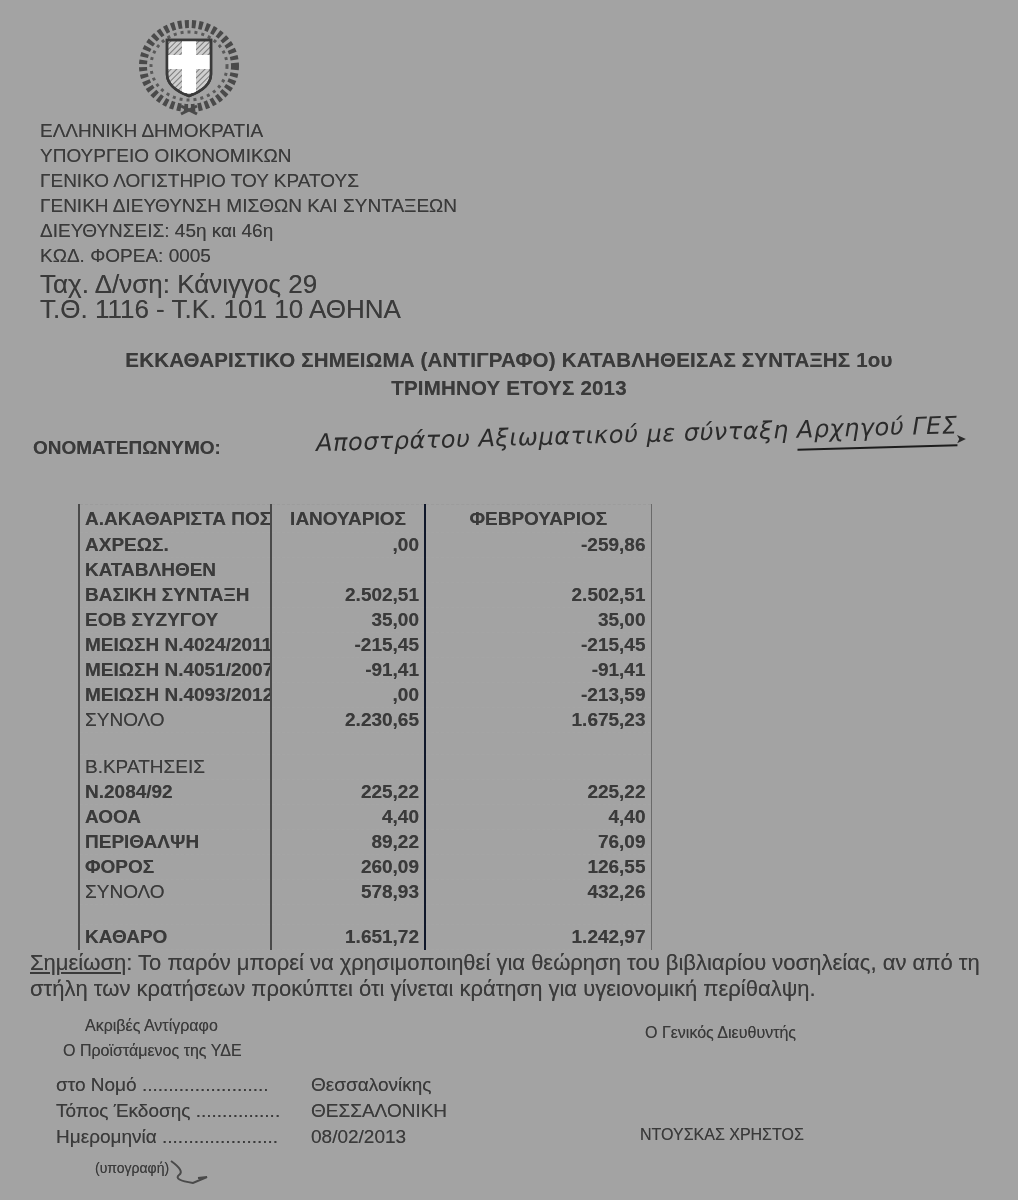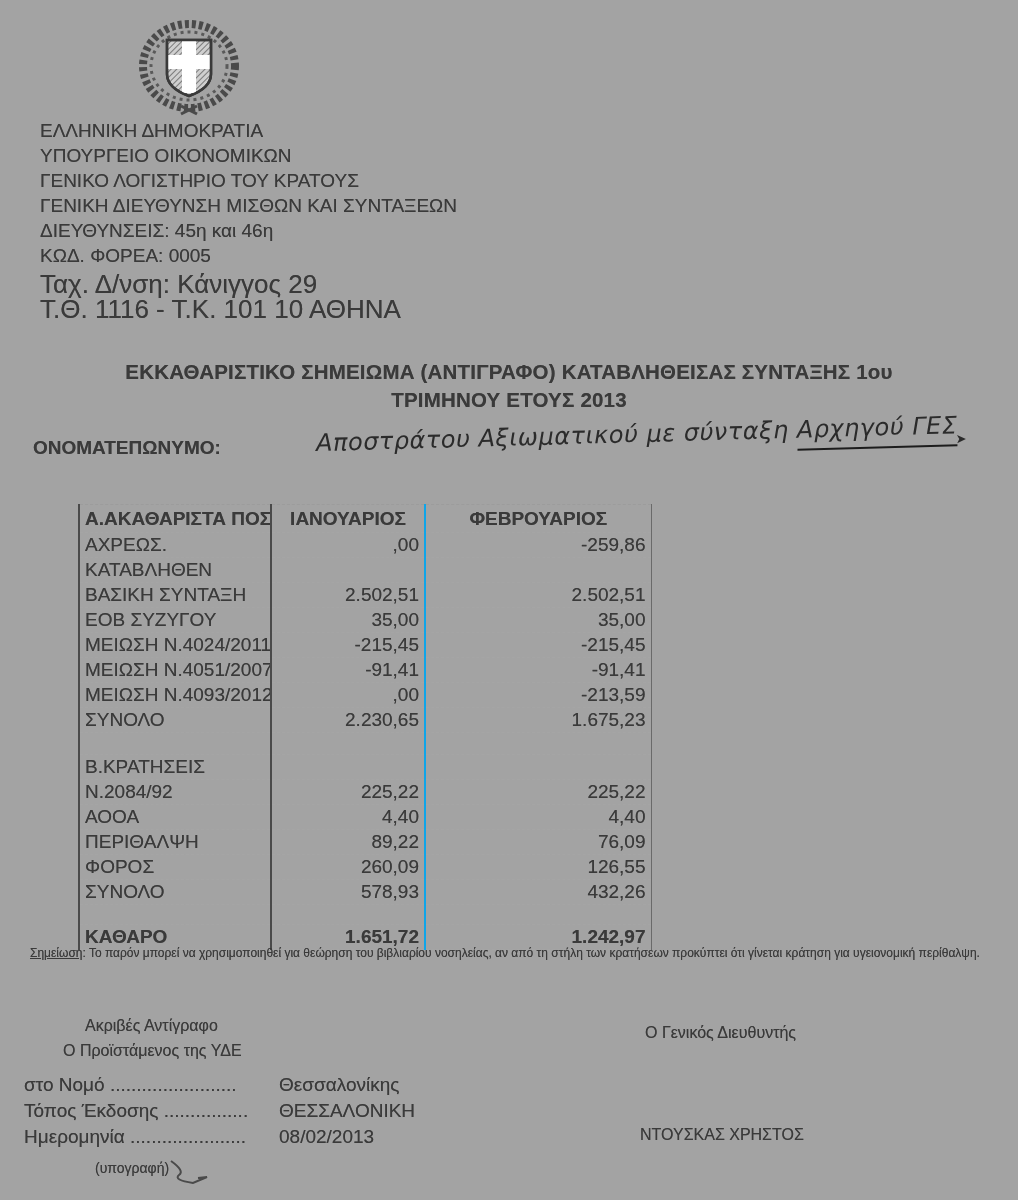--- a/index.html
+++ b/index.html
@@ -22,35 +22,35 @@
   table.amounts{
     border-collapse:collapse;table-layout:fixed;width:572px;
     border-top:1px dashed #9c9c9c;border-left:2px solid #4a4a4a;
     font-size:19px;
   }
   table.amounts col.c-label{width:192px;}
   table.amounts col.c-jan{width:154px;}
   table.amounts col.c-feb{width:226px;}
   table.amounts th, table.amounts td{
     border-bottom:1px dashed #a5a5a5;height:24px;padding:0 5px;
-    font-weight:normal;overflow:hidden;white-space:nowrap;
+    font-weight:bold;overflow:hidden;white-space:nowrap;
   }
   table.amounts th{height:27px;font-weight:bold;}
   table.amounts .v1{border-right:2px solid #4a4a4a;}
-  table.amounts .v2{border-right:2px solid #0ea5e9;}
+  table.amounts .v2{border-right:2px solid #0f172a;}
   table.amounts .v3{border-right:1.5px solid #6a6a6a;}
   table.amounts th.head-label{text-align:left;}
   table.amounts th.head-month{text-align:center;}
   table.amounts td.lbl{text-align:left;}
   table.amounts td.num{text-align:right;}
   tr.bold-label td.lbl{font-weight:normal;}
   tr.bold-all td{font-weight:bold;}
   tr.spacer td{height:21px;}
   tr.spacer2 td{height:19px;}
-  .note{font-size:12px;line-height:26px;}
+  .note{font-size:22px;line-height:26px;}
   .note .note-label{text-decoration:underline;}
   .foot{font-size:16px;line-height:25px;white-space:nowrap;}
   .dot-row{position:relative;font-size:19px;line-height:26px;white-space:nowrap;}
   .dot-row .val{position:absolute;left:255px;top:0;}
   .sig{font-size:14px;}
   .emblem-svg{position:absolute;left:133px;top:16px;}
 </style>
 </head>
 <body>
 
@@ -83,21 +83,21 @@
     <div class="hdr-line">ΔΙΕΥΘΥΝΣΕΙΣ: 45η και 46η</div>
     <div class="hdr-line">ΚΩΔ. ΦΟΡΕΑ: 0005</div>
   </div>
 
 
   <div class="abs" style="left:40px;top:272px;">
     <div class="addr-line">Ταχ. Δ/νση: Κάνιγγος 29</div>
     <div class="addr-line">Τ.Θ. 1116 - Τ.Κ. 101 10 ΑΘΗΝΑ</div>
   </div>
 
-  <div class="abs title" style="left:59px;top:358px;width:900px;">
+  <div class="abs title" style="left:59px;top:346px;width:900px;">
     <div>ΕΚΚΑΘΑΡΙΣΤΙΚΟ ΣΗΜΕΙΩΜΑ (ΑΝΤΙΓΡΑΦΟ) ΚΑΤΑΒΛΗΘΕΙΣΑΣ ΣΥΝΤΑΞΗΣ 1ου</div>
     <div>ΤΡΙΜΗΝΟΥ ΕΤΟΥΣ 2013</div>
   </div>
 
   <div class="abs name-label" style="left:33px;top:437px;">ΟΝΟΜΑΤΕΠΩΝΥΜΟ:</div>
   <div class="abs handwriting" style="left:316px;top:420px;">
     <span>Αποστράτου Αξιωματικού με σύνταξη </span><span class="hw-underline">Αρχηγού ΓΕΣ</span><span class="hw-arrow">➤</span>
   </div>
 
   <div class="abs" style="left:78px;top:504px;">
@@ -202,21 +202,21 @@
       </table>
   </div>
 
   <p class="abs note" style="left:30px;top:928px;width:956px;">
     <span class="note-label">Σημείωση</span><span>: Το παρόν μπορεί να χρησιμοποιηθεί για θεώρηση του βιβλιαρίου νοσηλείας, αν από τη στήλη των κρατήσεων προκύπτει ότι γίνεται κράτηση για υγειονομική περίθαλψη.</span>
   </p>
 
   <div class="abs foot" style="left:85px;top:1013px;">Ακριβές Αντίγραφο</div>
   <div class="abs foot" style="left:63px;top:1038px;">Ο Προϊστάμενος της ΥΔΕ</div>
 
-  <div class="abs" style="left:24px;top:1072px;width:520px;">
+  <div class="abs" style="left:56px;top:1072px;width:520px;">
     <div class="dot-row">
       <span>στο Νομό </span><span>........................</span>
       <span class="val">Θεσσαλονίκης</span>
     </div>
     <div class="dot-row">
       <span>Τόπος Έκδοσης </span><span>................</span>
       <span class="val">ΘΕΣΣΑΛΟΝΙΚΗ</span>
     </div>
     <div class="dot-row">
       <span>Ημερομηνία </span><span>......................</span>

